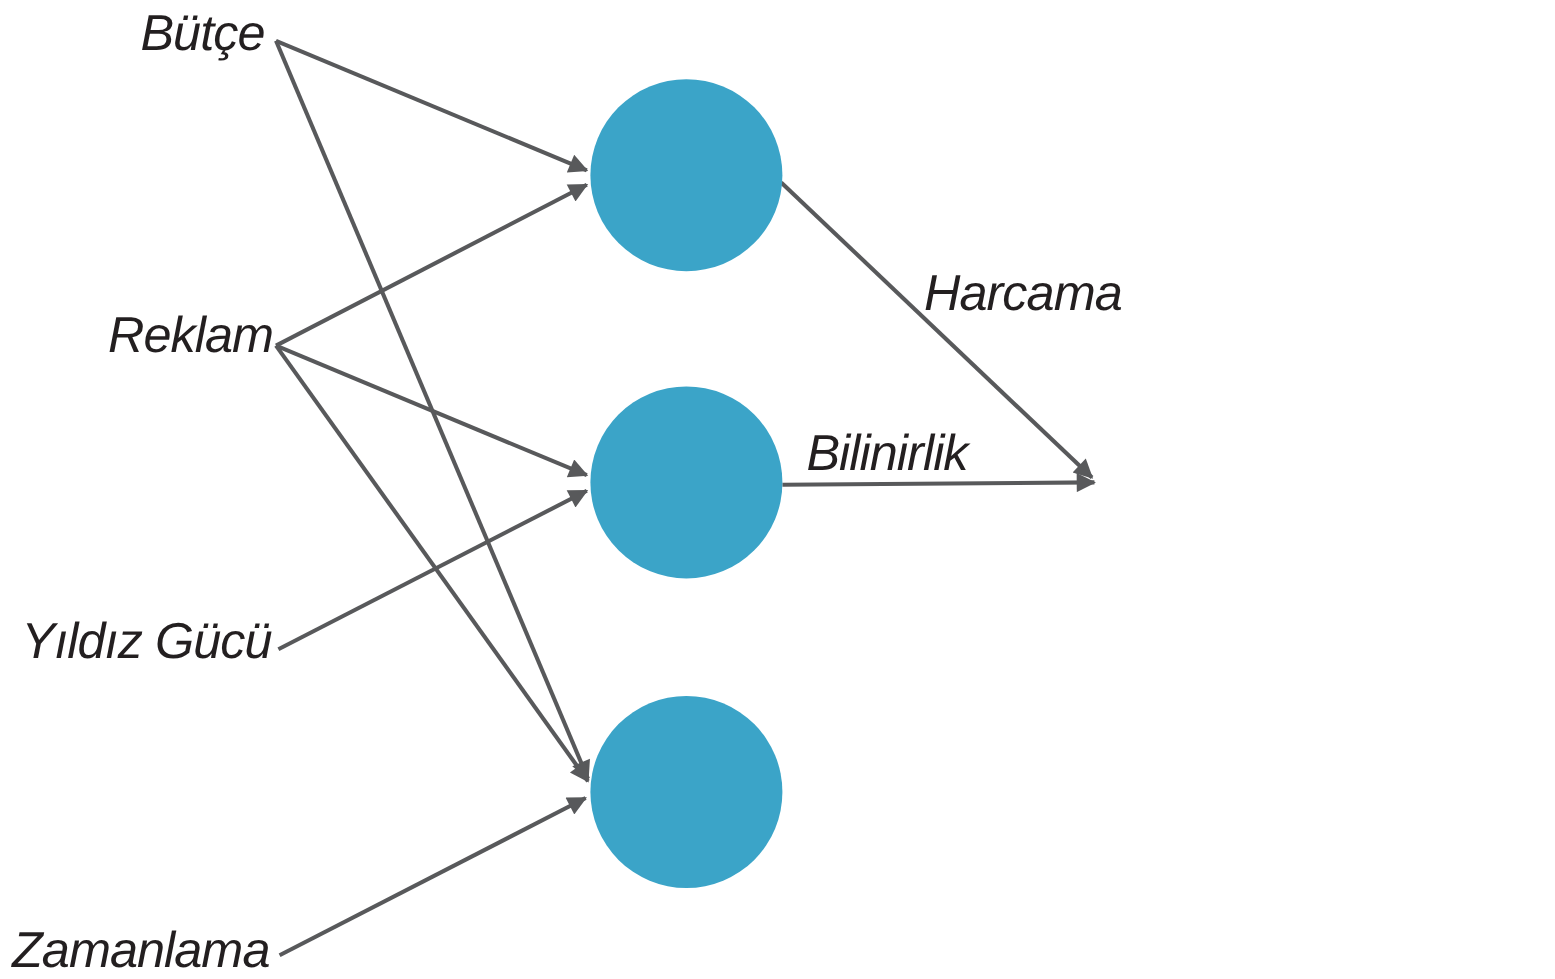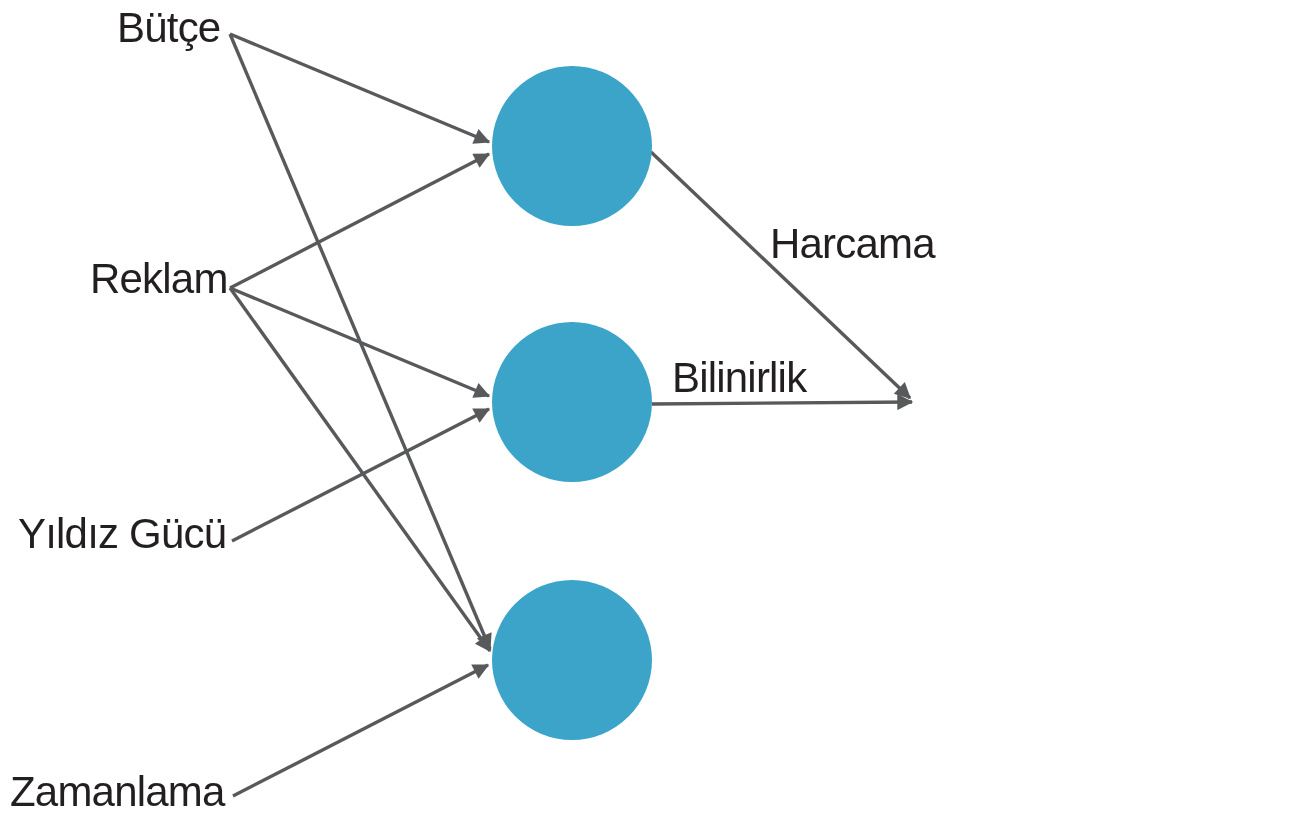--- a/index.html
+++ b/index.html
@@ -3,21 +3,21 @@
 <meta charset="utf-8">
 <style>
   html, body {
     margin: 0; padding: 0;
     width: 1296px; height: 816px;
     background: #ffffff;
     overflow: hidden;
   }
   .canvas-wrap {
     position: relative;
-    width: 1144px; height: 816px;
+    width: 1144px; height: 816px; font-style: italic;
   }
   svg { display: block; }
   .node-label {
     font-family: "Liberation Sans", sans-serif;
     font-size: 42px;
     font-weight: 300;
     letter-spacing: -0.8px;
   }
 </style>
 </head>

